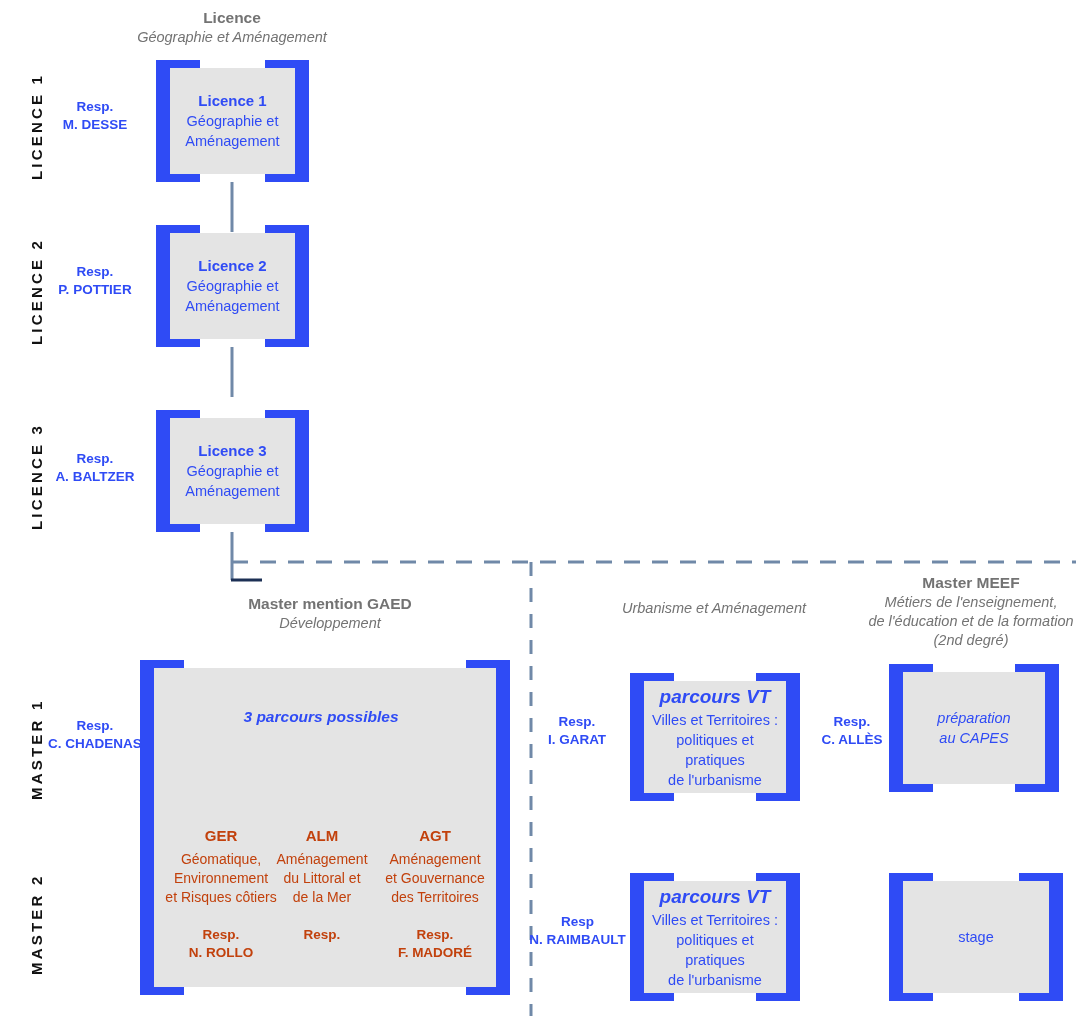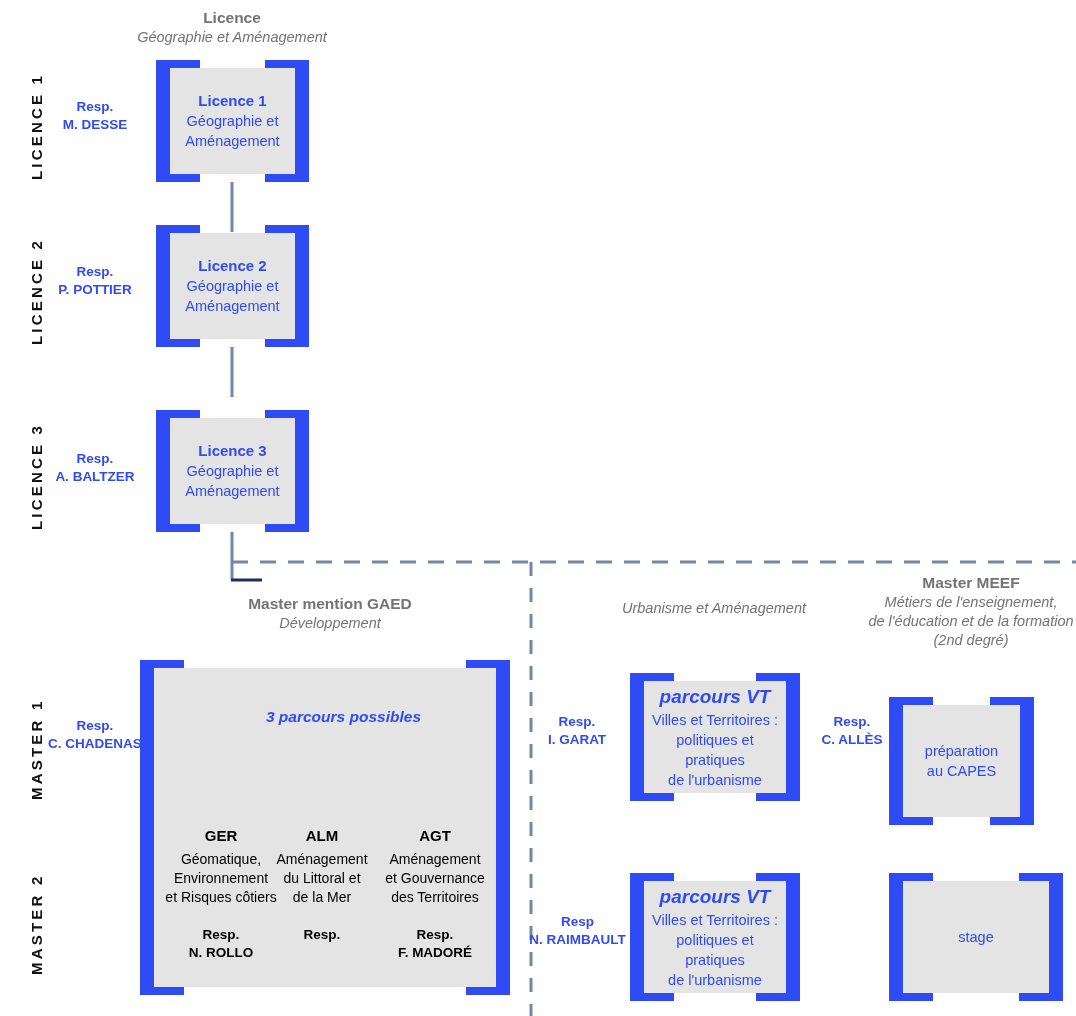--- a/index.html
+++ b/index.html
@@ -73,26 +73,26 @@
   }
   .b-title { font-weight: bold; font-size: 15px; line-height: 1.35; }
   .b-title-i { font-weight: bold; font-style: italic; font-size: 19px; line-height: 1.35; }
   .b-sub { font-size: 14.5px; line-height: 1.38; }
   .b-plain { font-size: 14.5px; line-height: 1.4; }
 
   
   .parcours-label {
     position: absolute;
     color: #2f4bf5; font-weight: bold; font-style: italic;
-    font-size: 15.5px; text-align: right; white-space: nowrap;
+    font-size: 15.5px; text-align: center; white-space: nowrap;
   }
   .pcol {
     position: absolute;
     text-align: center;
-    color: #000000;
+    color: #c2410c;
     line-height: 1.38;
   }
   .pcol .p-code { font-weight: bold; font-size: 15px; display: block; margin-bottom: 3px; }
   .pcol .p-desc { font-size: 14px; display: block; }
   .pcol .p-resp { font-weight: bold; font-size: 13.5px; display: block; }
 </style>
 </head>
 <body>
 
 <div id="stage">
@@ -279,21 +279,21 @@
     <span class="h-title">Master MEEF</span>
     <span class="h-sub">Métiers de l'enseignement,</span>
     <span class="h-sub">de l'éducation et de la formation</span>
     <span class="h-sub">(2nd degré)</span>
   </div>
 
   <div class="resp" style="left:806px; top:713px; width:92px;">
     <div>Resp.</div>
     <div>C. ALLÈS</div>
   </div>
-  <div class="bracket" style="left:889px; top:697px; width:145px; height:128px;">
+  <div class="bracket" style="left:889px; top:664px; width:170px; height:128px;font-style:italic;">
     <div class="fill"></div>
     <div class="bar l"></div>
     <div class="bar r"></div>
     <div class="stub tl"></div>
     <div class="stub tr"></div>
     <div class="stub bl"></div>
     <div class="stub br"></div>
     <div class="content">
       <div class="b-plain">préparation</div>
       <div class="b-plain">au CAPES</div>

